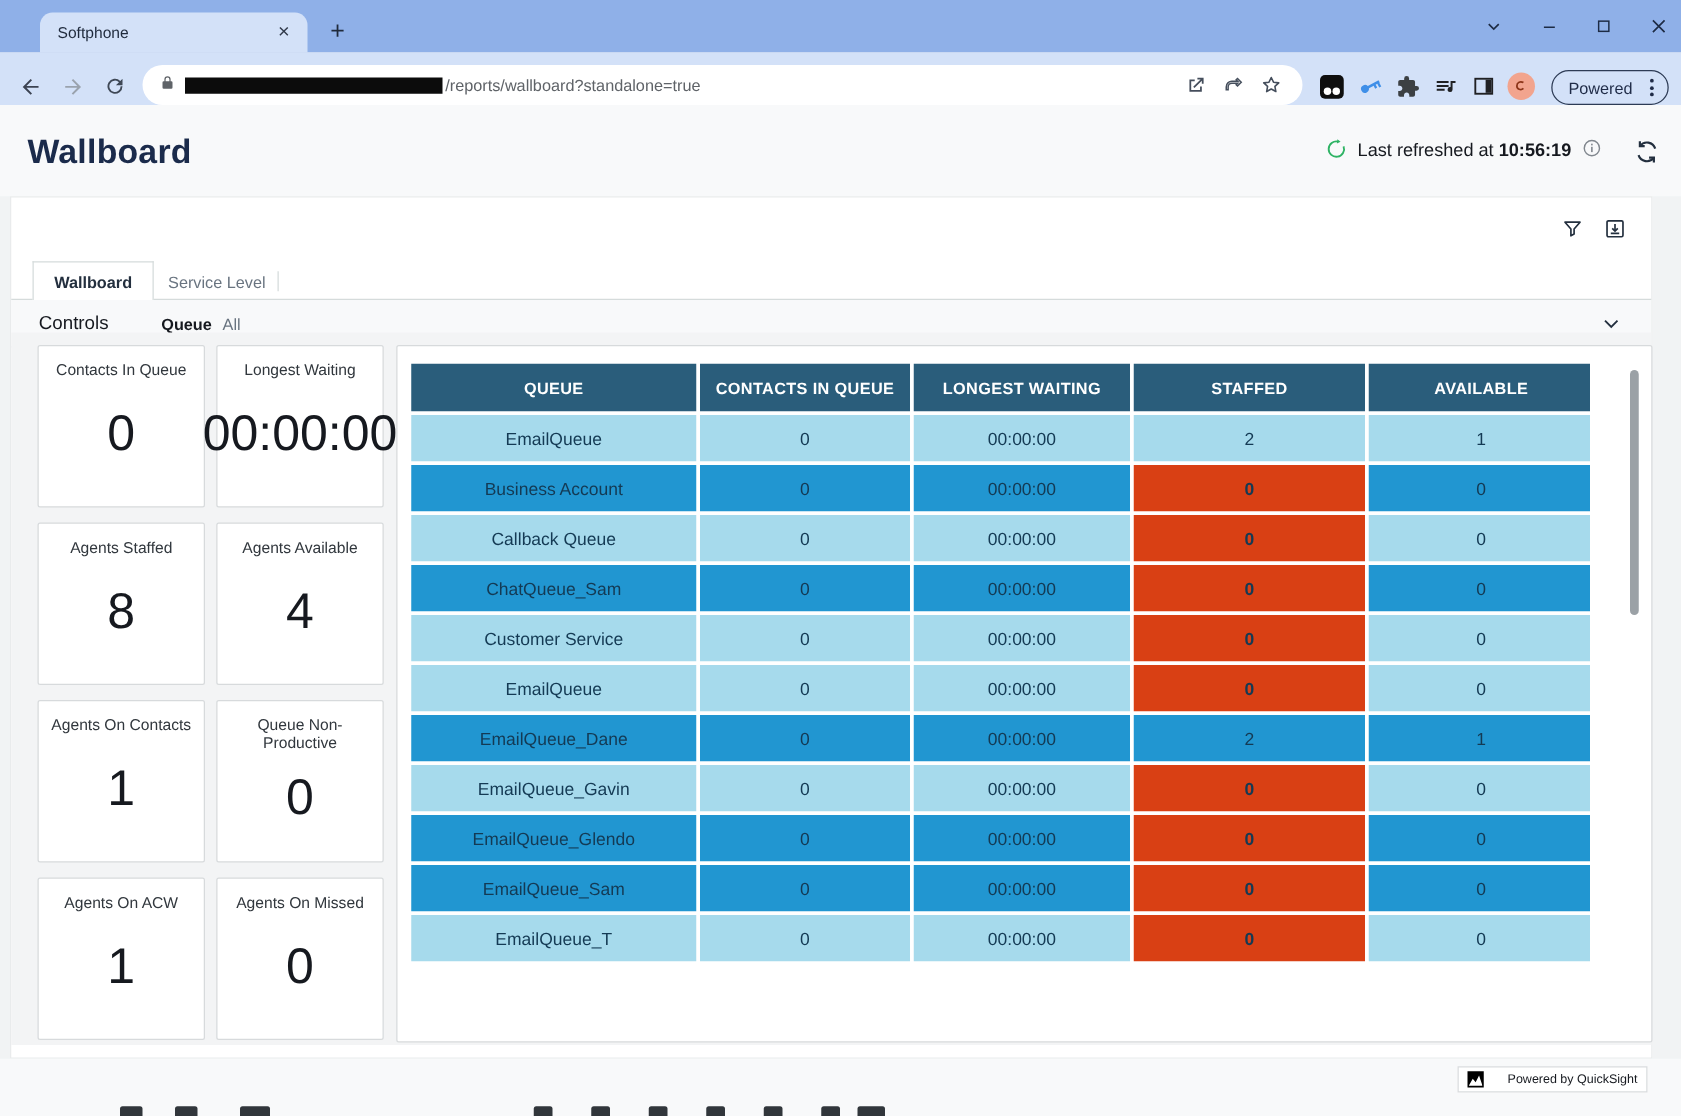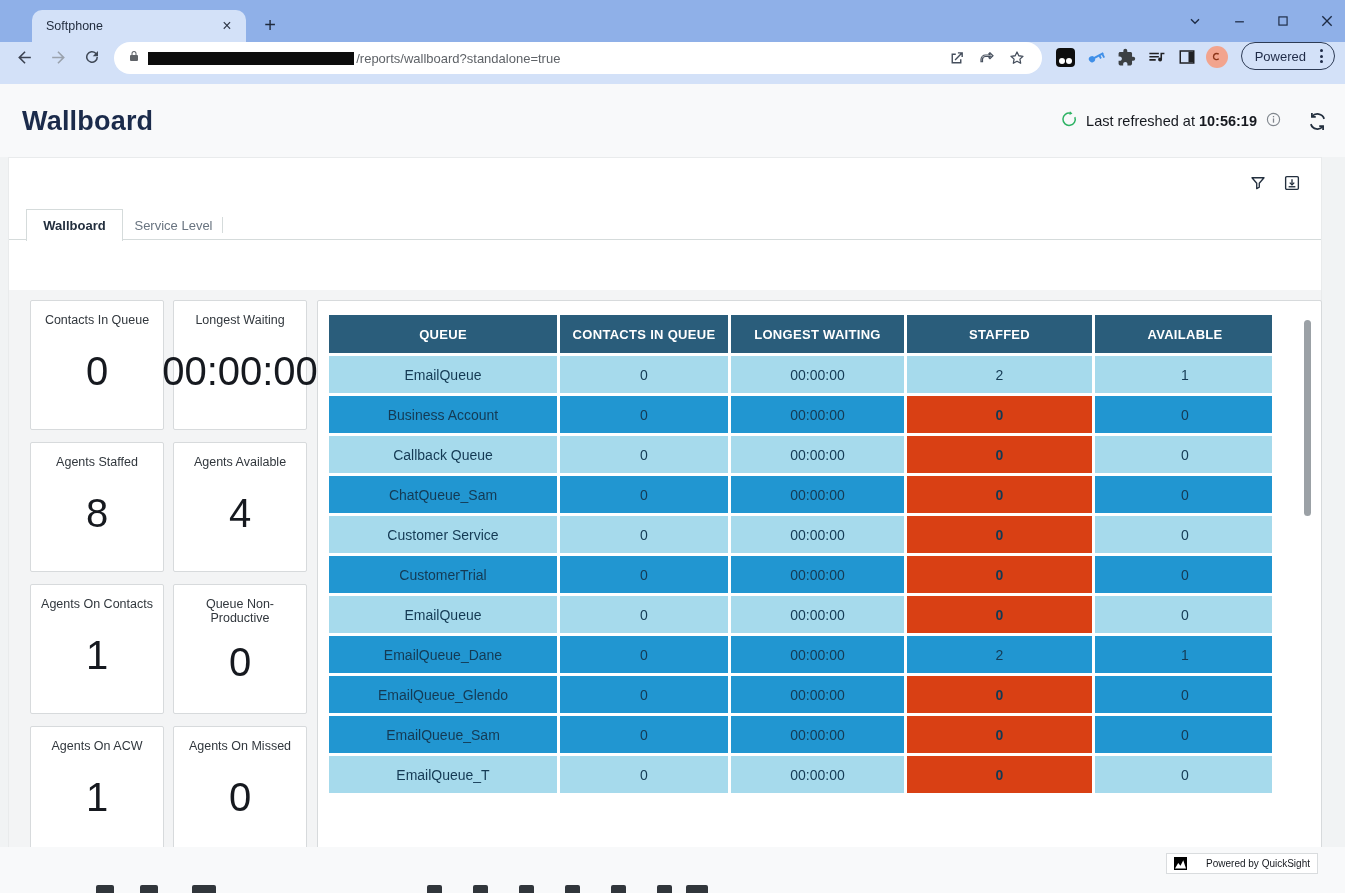--- a/index.html
+++ b/index.html
@@ -16,21 +16,21 @@
   .titlebar{ position:absolute; left:0; top:0; width:100%; height:42px; background:var(--titlebar); }
   .tab{ position:absolute; left:32px; top:10px; width:214px; height:32px; background:var(--chrome);
         border-radius:10px 10px 0 0; display:flex; align-items:center; padding:0 10px 0 14px; }
   .tab-title{ font-size:12.5px; color:#1f2a3c; flex:1; }
   .tab-close{ font-size:16px; color:#30394a; width:18px; height:18px; line-height:17px; text-align:center; border-radius:50%; }
   .new-tab{ position:absolute; left:258px; top:14px; width:24px; height:24px; color:#1f2a3c; font-size:20px; line-height:22px; text-align:center; }
   .win-controls{ position:absolute; right:8px; top:0; height:42px; display:flex; align-items:center; gap:24px; color:#1d2b44; }
   .win-btn{ width:20px; height:20px; display:flex; align-items:center; justify-content:center; }
 
   
-  .toolbar{ position:absolute; left:0; top:42px; width:100%; height:42px; background:var(--chrome); display:flex; align-items:flex-start; }
+  .toolbar{ position:absolute; left:0; top:42px; width:100%; height:42px; background:var(--chrome); display:flex; align-items:flex-end; }
   .nav-ic{ width:34px; height:30px; display:flex; align-items:center; justify-content:center; }
   .urlbar{ margin-left:6px; width:944px; height:32px; background:#fff; border-radius:16px; display:flex; align-items:center; padding:0 10px 0 14px; }
   .redact{ width:206px; height:13px; background:#0c0c0c; margin:0 2px 0 8px; }
   .url-text{ font-size:13px; color:#5f6368; flex:1; white-space:nowrap; overflow:hidden; }
   .pill-ic{ width:30px; height:28px; display:flex; align-items:center; justify-content:center; }
   .ext-ic{ width:31px; height:30px; display:flex; align-items:center; justify-content:center; }
   .domino{ width:19px; height:19px; background:#0e0e0e; border-radius:4px; position:relative; }
   .domino i{ position:absolute; bottom:3px; width:6px; height:6px; background:#fff; border-radius:50%; }
   .domino i.l{ left:3px; } .domino i.r{ right:3px; }
   .avatar{ width:22px; height:22px; border-radius:50%; background:#f2a48e; display:flex; align-items:center; justify-content:center; }
@@ -58,21 +58,21 @@
   .sheet-tab.inactive{ left:122px; width:85px; color:#697480; }
   .tab-divider{ position:absolute; left:213px; top:8px; width:1px; height:16px; background:#d5dbdb; }
 
   .controlsbar{ position:absolute; left:0; top:82px; width:100%; height:38px; background:var(--strip-bg); border-bottom:1px solid #e4e6e8; }
   .controls-label{ position:absolute; left:22px; top:10px; font-size:15px; color:#16191f; }
   .queue-ctl{ position:absolute; left:120px; top:12px; font-size:13px; }
   .queue-ctl b{ font-weight:bold; color:#16191f; }
   .queue-ctl span{ color:#697480; margin-left:5px; }
   .controls-chevron{ position:absolute; right:22px; top:9px; width:20px; height:20px; }
 
-  .dashboard{ position:absolute; left:0; top:132px; width:100%; height:570px; background:var(--dash-bg); }
+  .dashboard{ position:absolute; left:0; top:108px; width:100%; height:570px; background:var(--dash-bg); }
 
   
   .kpi-grid{ position:absolute; left:21px; top:10px; width:278px; display:grid; grid-template-columns:134px 134px; grid-auto-rows:130px; column-gap:9px; row-gap:12px; }
   .kpi-card{ background:#fff; border:1px solid var(--border); border-radius:2px; display:flex; flex-direction:column; align-items:center; }
   .kpi-label{ margin-top:12px; font-size:12.5px; color:#31373d; text-align:center; padding:0 4px; }
   .kpi-value{ flex:1; display:flex; align-items:center; font-size:40px; color:#16191f; padding-bottom:14px; }
 
   
   .table-card{ position:absolute; left:308px; top:10px; width:1005px; height:558px; background:#fff; border:1px solid var(--border); border-radius:2px; }
   .table-clip{ position:absolute; left:8px; top:11px; width:946px; height:546px; overflow:hidden; }
@@ -266,20 +266,30 @@
     <div class="tabstrip">
       <div class="sheet-tab active">
         <span>Wallboard</span>
         </div>
       <div class="sheet-tab inactive">
         <span>Service Level</span>
         </div>
       <div class="tab-divider"></div>
     </div>
 
+    <div class="controlsbar">
+      <span class="controls-label">Controls</span>
+      <span class="queue-ctl">
+        <b>Queue</b>
+        <span>All</span></span>
+      <span class="controls-chevron">
+        <svg width="20" height="20" viewBox="0 0 24 24">
+            <path d="M6 9l6 6 6-6" fill="none" stroke="#232f3e" stroke-width="1.8"></path>
+          </svg></span>
+    </div>
 
     <div class="dashboard">
       <div class="kpi-grid" id="kpiGrid">
           <div class="kpi-card">
             <div class="kpi-label">Contacts In Queue</div>
             <div class="kpi-value">0</div>
           </div>
           <div class="kpi-card">
             <div class="kpi-label">Longest Waiting</div>
             <div class="kpi-value">00:00:00</div>
@@ -358,39 +368,39 @@
                   <td class="t-medium">0</td>
                 </tr>
                 <tr>
                   <td class="t-light">Customer Service</td>
                   <td class="t-light">0</td>
                   <td class="t-light">00:00:00</td>
                   <td class="t-light alert">0</td>
                   <td class="t-light">0</td>
                 </tr>
                 <tr>
-                  <td class="t-medium">CustomerTrial</td>
-                  <td class="t-medium">0</td>
-                  <td class="t-medium">00:00:00</td>
-                  <td class="t-medium alert">0</td>
-                  <td class="t-medium">0</td>
-                </tr>
-                <tr>
                   <td class="t-light">EmailQueue</td>
                   <td class="t-light">0</td>
                   <td class="t-light">00:00:00</td>
                   <td class="t-light alert">0</td>
                   <td class="t-light">0</td>
                 </tr>
                 <tr>
                   <td class="t-medium">EmailQueue_Dane</td>
                   <td class="t-medium">0</td>
                   <td class="t-medium">00:00:00</td>
                   <td class="t-medium">2</td>
                   <td class="t-medium">1</td>
+                </tr>
+                <tr>
+                  <td class="t-light">EmailQueue_Gavin</td>
+                  <td class="t-light">0</td>
+                  <td class="t-light">00:00:00</td>
+                  <td class="t-light alert">0</td>
+                  <td class="t-light">0</td>
                 </tr>
                 <tr>
                   <td class="t-medium">EmailQueue_Glendo</td>
                   <td class="t-medium">0</td>
                   <td class="t-medium">00:00:00</td>
                   <td class="t-medium alert">0</td>
                   <td class="t-medium">0</td>
                 </tr>
                 <tr>
                   <td class="t-medium">EmailQueue_Sam</td>

